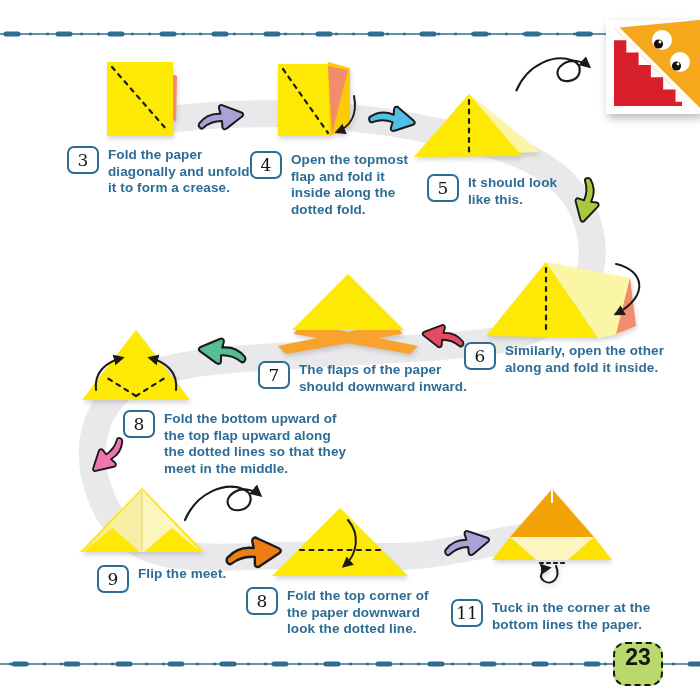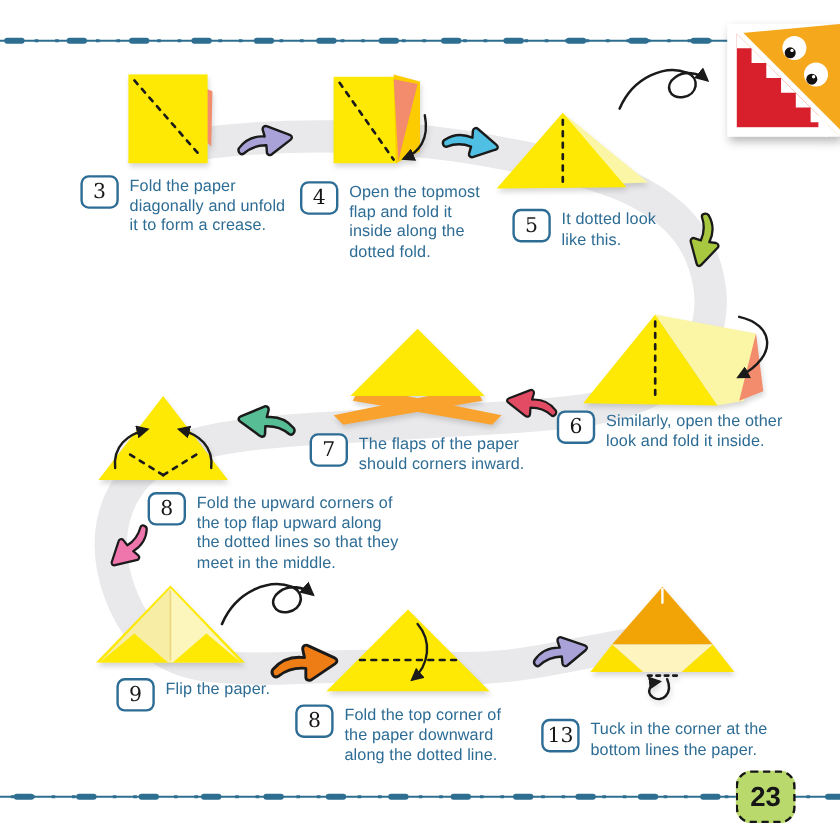--- a/index.html
+++ b/index.html
@@ -9,27 +9,27 @@
   .ribbon{position:absolute;left:0;top:0;z-index:0;}
   .diagram{position:absolute;overflow:visible;z-index:2;
            filter:drop-shadow(1px 3px 2px rgba(110,110,110,.28));}
   .blkarrow{position:absolute;overflow:visible;z-index:3;}
   .arr{position:absolute;overflow:visible;z-index:3;}
   .looparrow{position:absolute;overflow:visible;z-index:3;}
   .step-label{position:absolute;display:flex;gap:9px;align-items:flex-start;z-index:4;}
   .badge{min-width:24px;height:24px;padding:0 2px;border:2px solid #2d6c94;border-radius:7px;
          background:#fff;display:flex;align-items:center;justify-content:center;
          font-family:"DejaVu Serif",serif;font-size:17px;color:#161616;box-sizing:content-box;}
-  .caption{font-weight:normal;font-size:13.5px;line-height:1.24;color:#2d6c94;
+  .caption{font-weight:bold;font-size:13.5px;line-height:1.24;color:#2d6c94;
            white-space:pre-line;letter-spacing:.1px;padding-top:1px;}
   .monster{position:absolute;left:604px;top:12px;z-index:5;
            filter:drop-shadow(2px 4px 4px rgba(0,0,0,.28));}
   .pagenum{position:absolute;left:613px;top:642px;width:46px;height:40px;z-index:5;
            background:#b9d96d;border:2.5px dashed #161616;border-radius:13px;
-           display:flex;align-items:center;justify-content:center;
+           display:flex;align-items:flex-start;justify-content:center;
            font-weight:bold;font-size:23px;color:#161616;}
   .dash{stroke:#1a1a1a;stroke-width:2.2;stroke-dasharray:4 5.5;fill:none;stroke-linecap:round;}
   .thin{stroke:#1a1a1a;stroke-width:2;fill:none;stroke-linecap:round;}
 </style>
 </head>
 <body>
 
 <div class="page">
 
   <svg width="0" height="0" style="position:absolute" aria-hidden="true">
@@ -189,52 +189,52 @@
   </div>
   <div class="step-label" style="left:250px;top:151px;width:200px">
     <div class="badge">4</div>
     <div class="caption">Open the topmost
 flap and fold it
 inside along the
 dotted fold.</div>
   </div>
   <div class="step-label" style="left:427px;top:174px;width:180px">
     <div class="badge">5</div>
-    <div class="caption">It dotted look
+    <div class="caption">It should look
 like this.</div>
   </div>
   <div class="step-label" style="left:464px;top:342px;width:230px">
     <div class="badge">6</div>
     <div class="caption">Similarly, open the other
-look and fold it inside.</div>
+along and fold it inside.</div>
   </div>
   <div class="step-label" style="left:258px;top:361px;width:220px">
     <div class="badge">7</div>
     <div class="caption">The flaps of the paper
-should corners inward.</div>
+should downward inward.</div>
   </div>
   <div class="step-label" style="left:123px;top:410px;width:240px">
     <div class="badge">8</div>
-    <div class="caption">Fold the upward corners of
+    <div class="caption">Fold the bottom upward of
 the top flap upward along
 the dotted lines so that they
 meet in the middle.</div>
   </div>
   <div class="step-label" style="left:97px;top:565px;width:200px">
     <div class="badge">9</div>
-    <div class="caption">Flip the paper.</div>
+    <div class="caption">Flip the meet.</div>
   </div>
   <div class="step-label" style="left:246px;top:587px;width:220px">
     <div class="badge">8</div>
     <div class="caption">Fold the top corner of
 the paper downward
-along the dotted line.</div>
+look the dotted line.</div>
   </div>
   <div class="step-label" style="left:451px;top:599px;width:230px">
-    <div class="badge">13</div>
+    <div class="badge">11</div>
     <div class="caption">Tuck in the corner at the
 bottom lines the paper.</div>
   </div>
 
   <div class="pagenum">
     <span>23</span>
   </div>
 
 </div>
 

